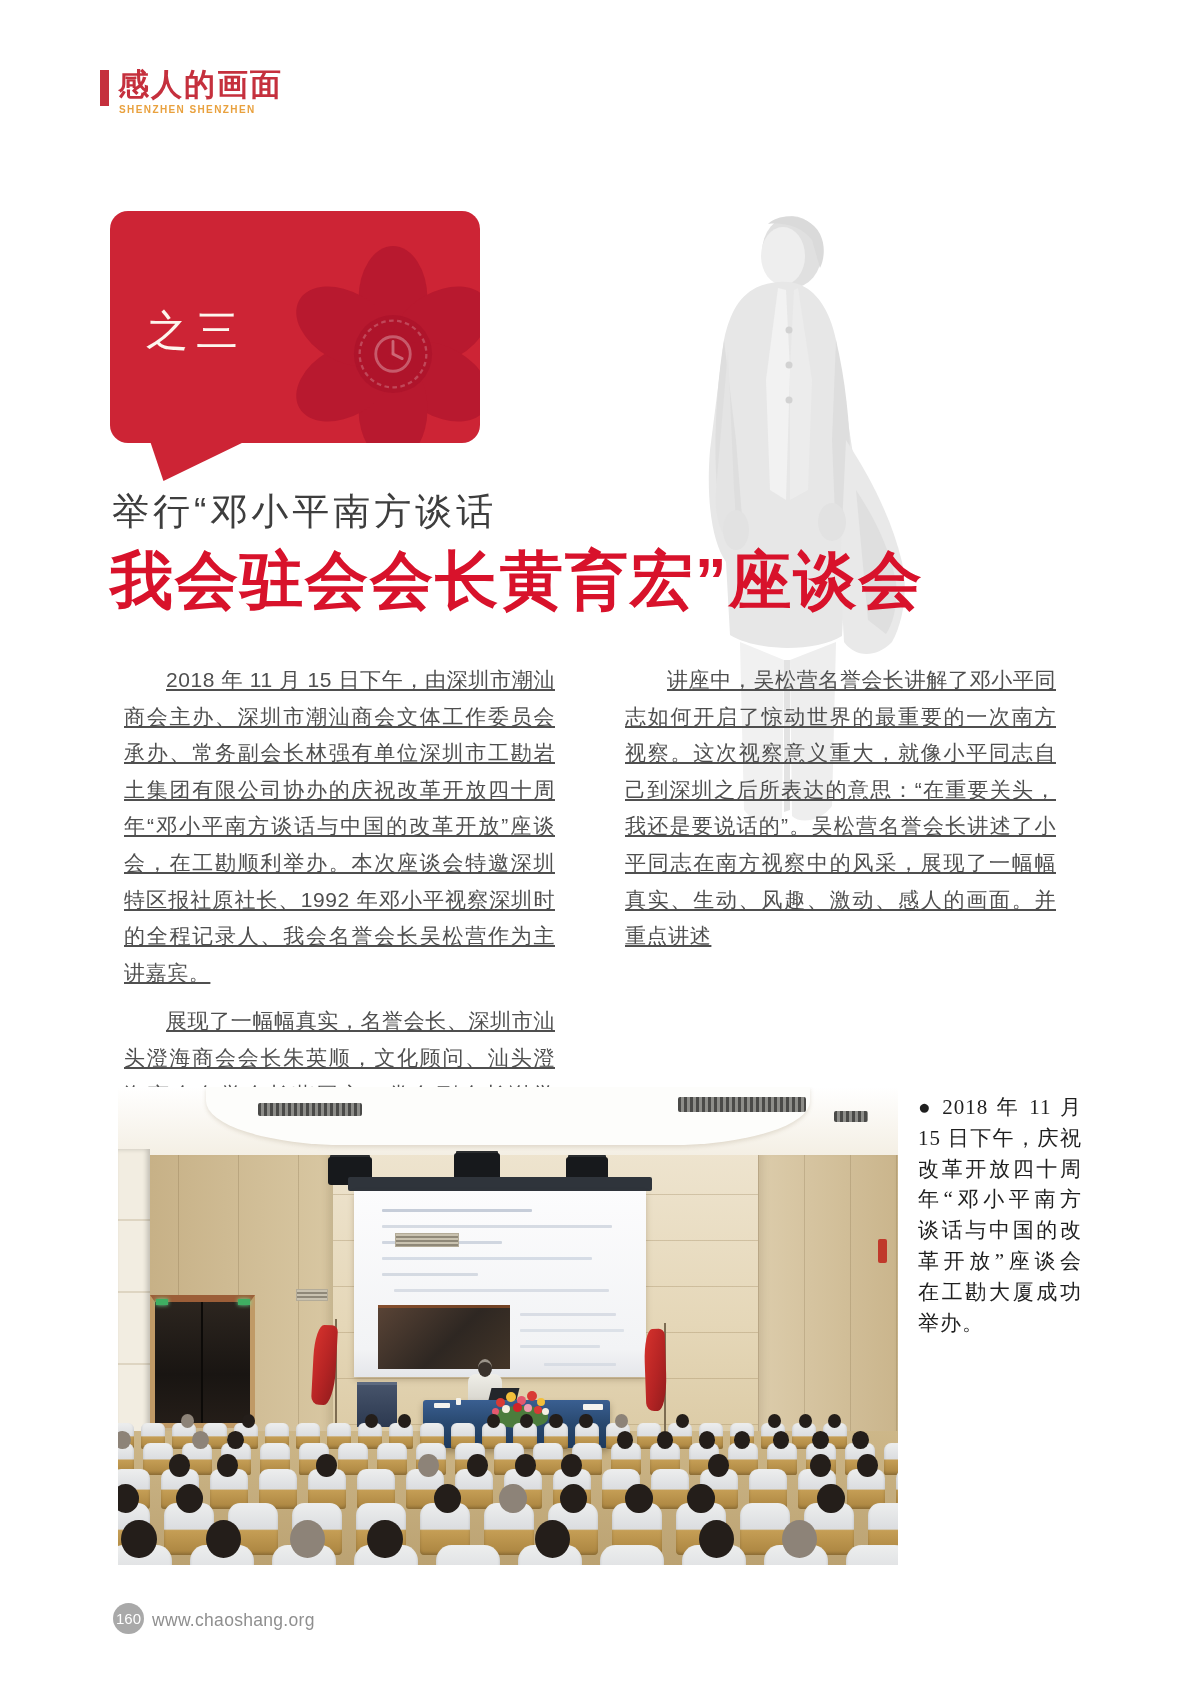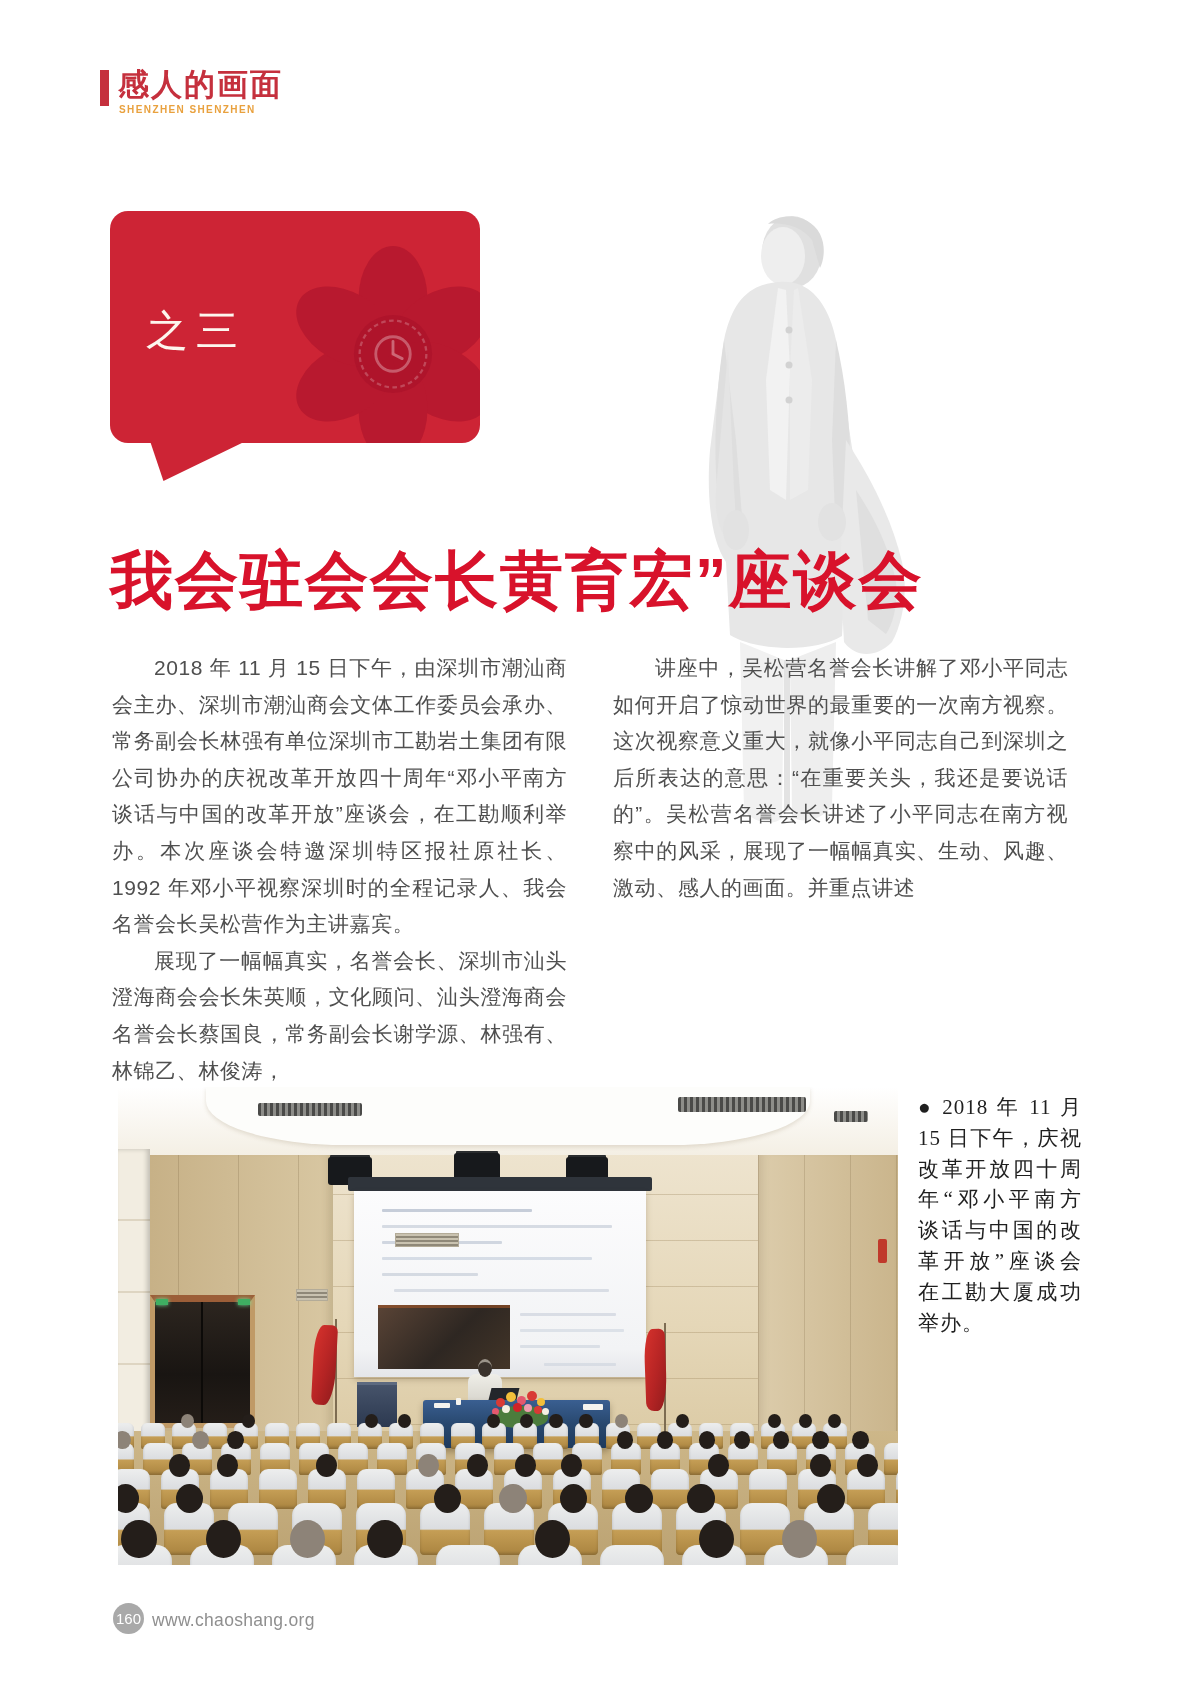--- a/index.html
+++ b/index.html
@@ -23,21 +23,21 @@
   
   .statue{position:absolute;left:640px;top:190px;z-index:0;}
 
   
   .kicker{position:absolute;left:112px;top:487px;font-size:37px;color:#3e3e3e;letter-spacing:4px;z-index:2;white-space:nowrap;}
   .headline{position:absolute;left:110px;top:538px;font-size:63px;font-weight:700;color:#d8122b;letter-spacing:2px;z-index:2;white-space:nowrap;}
 
   
   .article{position:absolute;left:112px;top:650px;width:956px;display:flex;gap:46px;z-index:1;}
   .col{width:455px;font-size:21px;line-height:36.6px;color:#4f4f4f;text-align:justify;letter-spacing:0.6px;}
-  .col p{margin:0;}
+  .col p{margin:12px;text-decoration:underline;}
   .col p.ind{text-indent:2em;}
 
   
   .photo{position:absolute;left:118px;top:1087px;width:780px;height:478px;overflow:hidden;background:#e7dcc2;}
   .photo *{position:absolute;}
   .ceiling{left:0;top:0;width:780px;height:68px;background:linear-gradient(180deg,#ffffff 0%,#f4efe4 100%);z-index:2;}
   .ceil-recess{left:88px;top:0;width:604px;height:58px;background:#fdfdfb;border-radius:0 0 140px 140px/0 0 44px 44px;box-shadow:0 2px 4px rgba(120,100,60,.18);z-index:2;}
   .vent{background:repeating-linear-gradient(90deg,#4a4a48 0 3px,#8d8d89 3px 6px);border-radius:2px;z-index:3;}
   .backwall{left:0;top:62px;width:780px;height:416px;z-index:1;
     background:repeating-linear-gradient(180deg,rgba(0,0,0,0) 0 45px,rgba(148,124,82,.30) 45px 46px),
@@ -134,20 +134,21 @@
       </g>
       <circle cx="100" cy="100" r="34" fill="#a8112a" opacity="0.6"></circle>
       <circle cx="100" cy="100" r="29" fill="none" stroke="rgba(255,255,255,0.22)" stroke-width="2" stroke-dasharray="4 3"></circle>
       <circle cx="100" cy="100" r="15" fill="none" stroke="rgba(255,255,255,0.30)" stroke-width="2.5"></circle>
       <path d="M100,100 L100,89 M100,100 L108,104" stroke="rgba(255,255,255,0.35)" stroke-width="2.5" stroke-linecap="round"></path>
     </svg>
     <div class="l2">之三</div>
   </div>
   <div class="badge-tail"></div>
 
+  <div class="kicker">举行“邓小平南方谈话</div>
   <div class="headline">我会驻会会长黄育宏”座谈会</div>
 
   <div class="article">
     <div class="col">
       <p class="ind">2018 年 11 月 15 日下午，由深圳市潮汕商会主办、深圳市潮汕商会文体工作委员会承办、常务副会长林强有单位深圳市工勘岩土集团有限公司协办的庆祝改革开放四十周年“邓小平南方谈话与中国的改革开放”座谈会，在工勘顺利举办。本次座谈会特邀深圳特区报社原社长、1992 年邓小平视察深圳时的全程记录人、我会名誉会长吴松营作为主讲嘉宾。</p>
       <p class="ind">展现了一幅幅真实，名誉会长、深圳市汕头澄海商会会长朱英顺，文化顾问、汕头澄海商会名誉会长蔡国良，常务副会长谢学源、林强有、林锦乙、林俊涛，</p>
     </div>
     <div class="col">
       <p class="ind">讲座中，吴松营名誉会长讲解了邓小平同志如何开启了惊动世界的最重要的一次南方视察。这次视察意义重大，就像小平同志自己到深圳之后所表达的意思：“在重要关头，我还是要说话的”。吴松营名誉会长讲述了小平同志在南方视察中的风采，展现了一幅幅真实、生动、风趣、激动、感人的画面。并重点讲述</p>
     </div>

